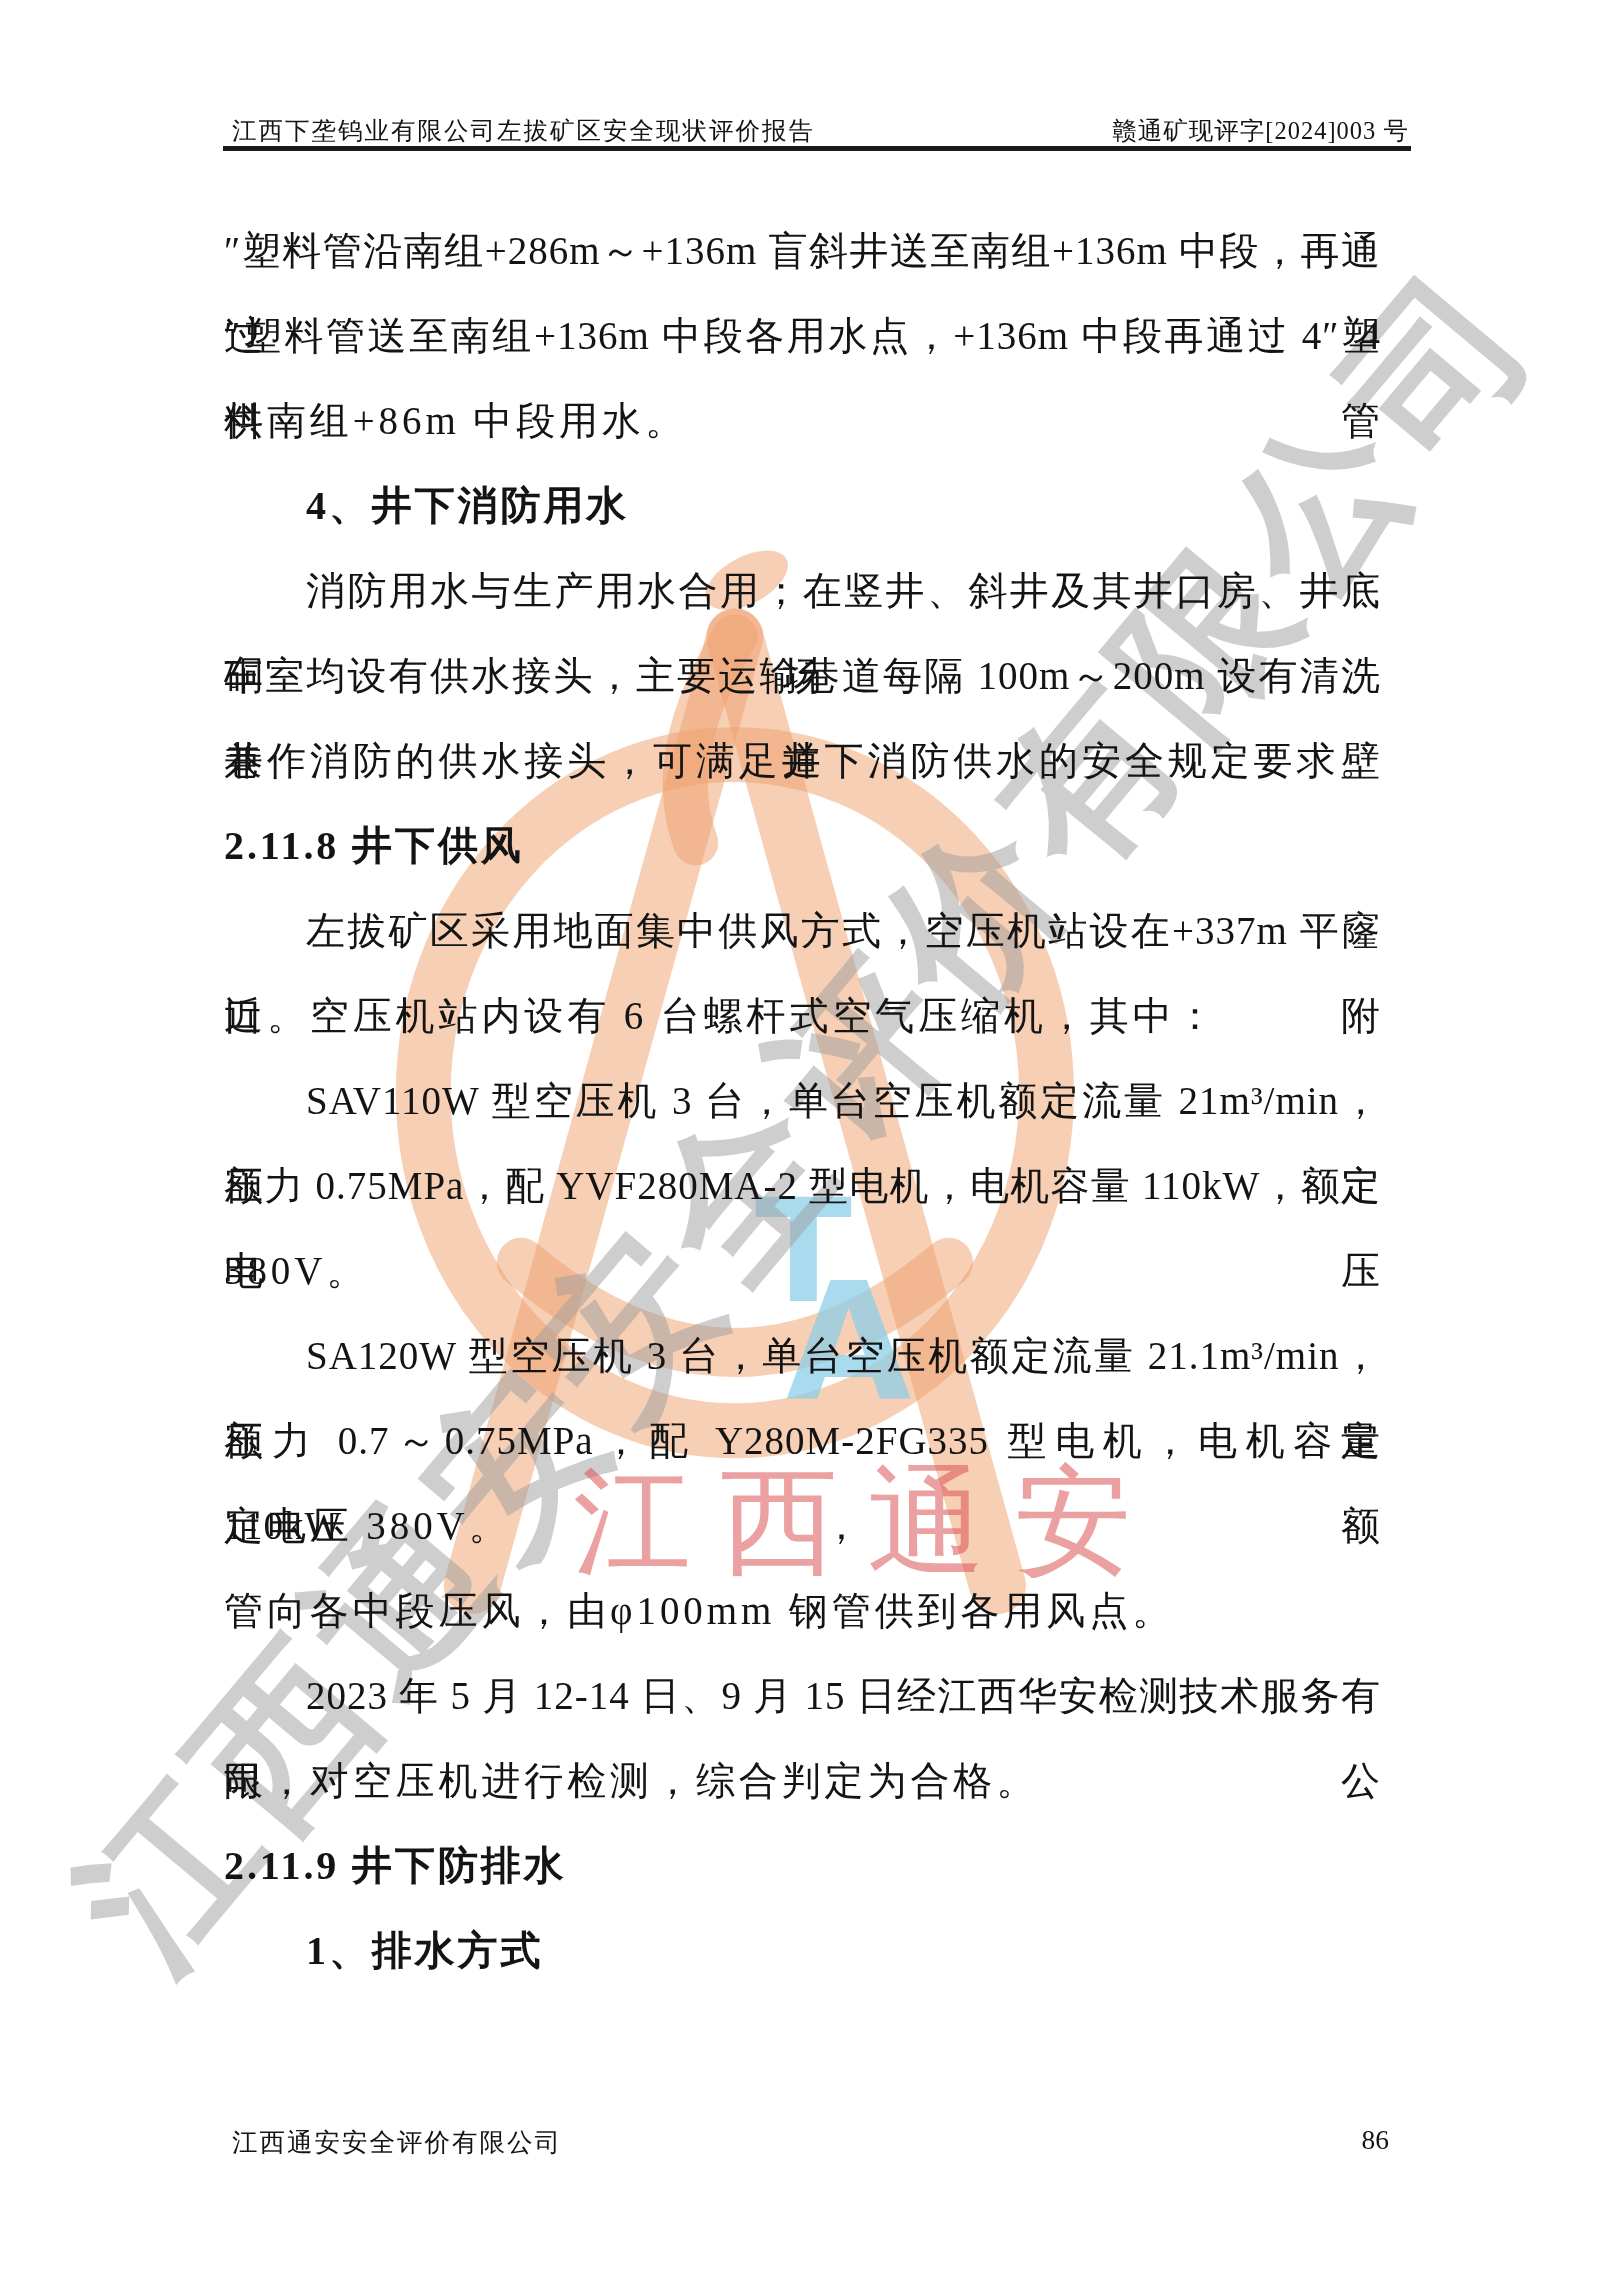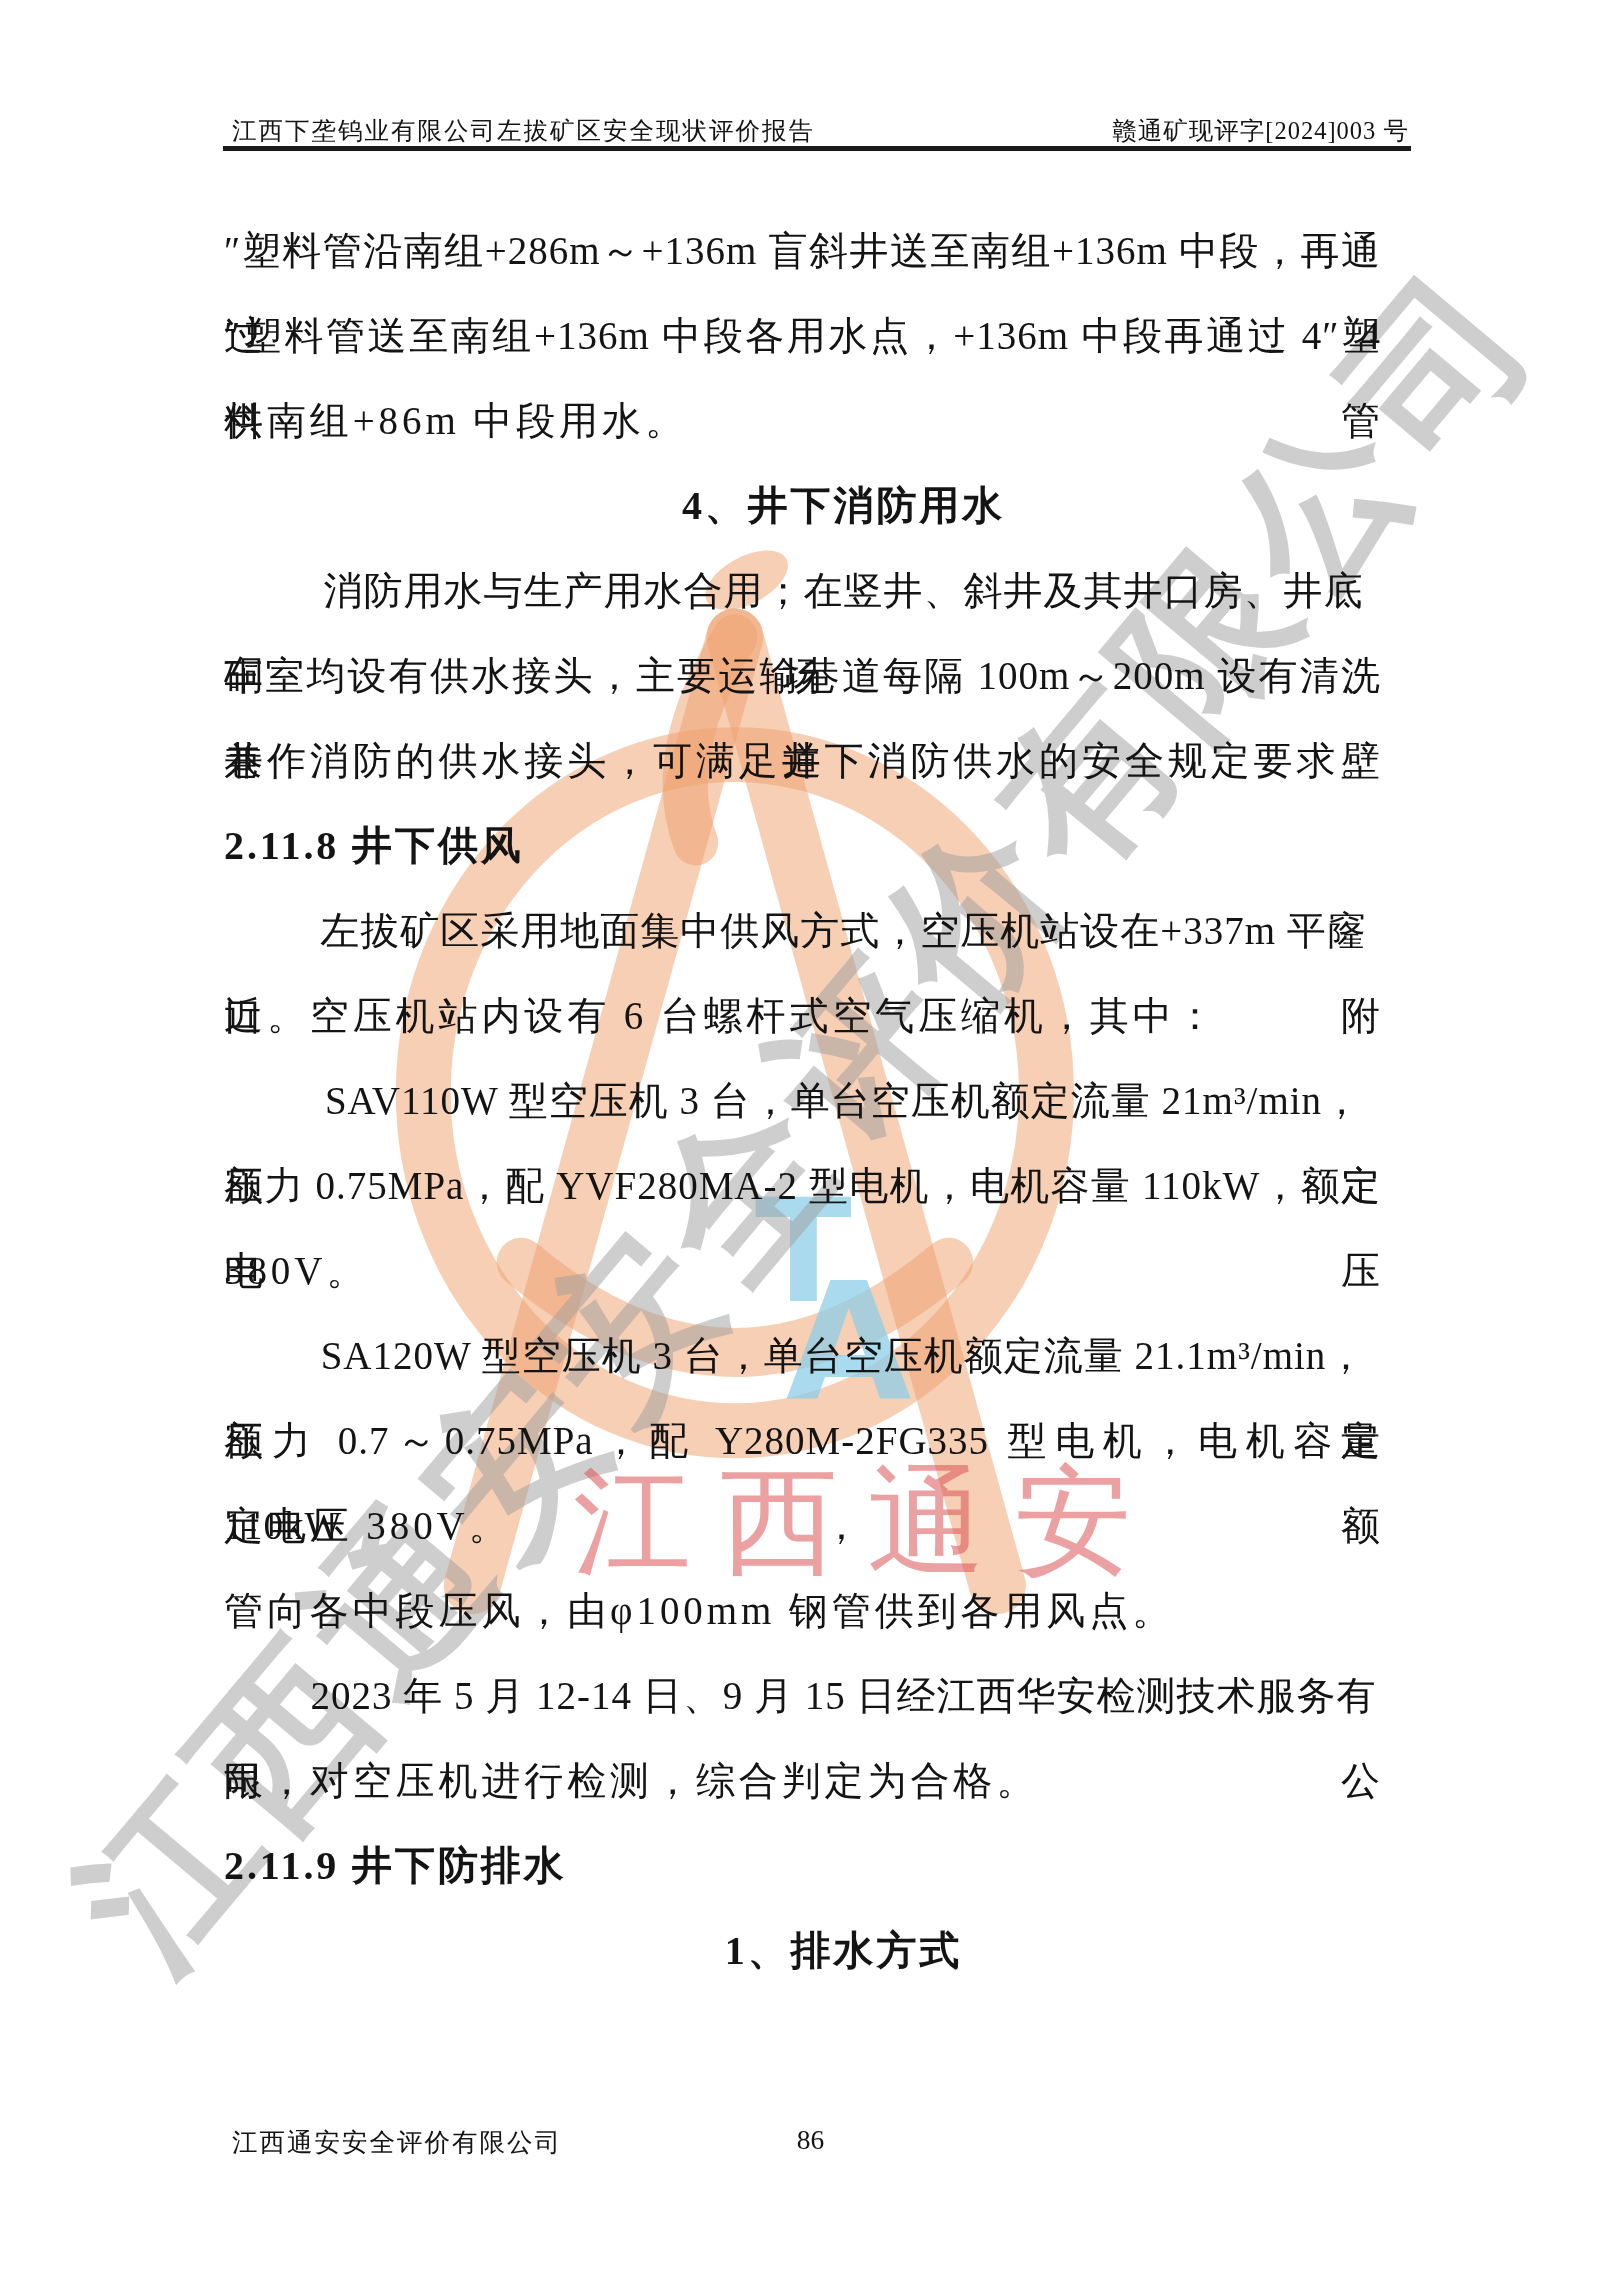--- a/index.html
+++ b/index.html
@@ -32,30 +32,30 @@
     height:85px;line-height:85px;
     font-size:39px;letter-spacing:3.9px;
     white-space:nowrap;
   }
   .line.fill{
     white-space:normal;
     text-align:justify;
     text-align-last:justify;
     letter-spacing:1px;
   }
-  .line.indent{ text-indent:82px;text-align:center; }
+  .line.indent{ text-indent:82px; }
   .line.bold{ font-weight:bold;font-size:40px;letter-spacing:2.9px; }
   
   .footer-company{
     position:absolute;left:232px;top:2125px;
     font-size:25.5px;letter-spacing:2px;white-space:nowrap;
   }
   .footer-page{
     position:absolute;left:232px;top:2125px;width:1157px;
-    text-align:center;font-size:27.4px;
+    text-align:right;font-size:27.4px;
   }
   
   .wm-logo{ position:absolute;left:372px;top:490px;z-index:0; }
   .wm-ta-t{
     position:absolute;left:755px;top:1181px;z-index:1;
     font-family:"DejaVu Sans","Liberation Sans",sans-serif;
     font-weight:bold;font-size:142px;line-height:1;
     color:rgba(140,206,231,0.75);
   }
   .wm-ta-a{

